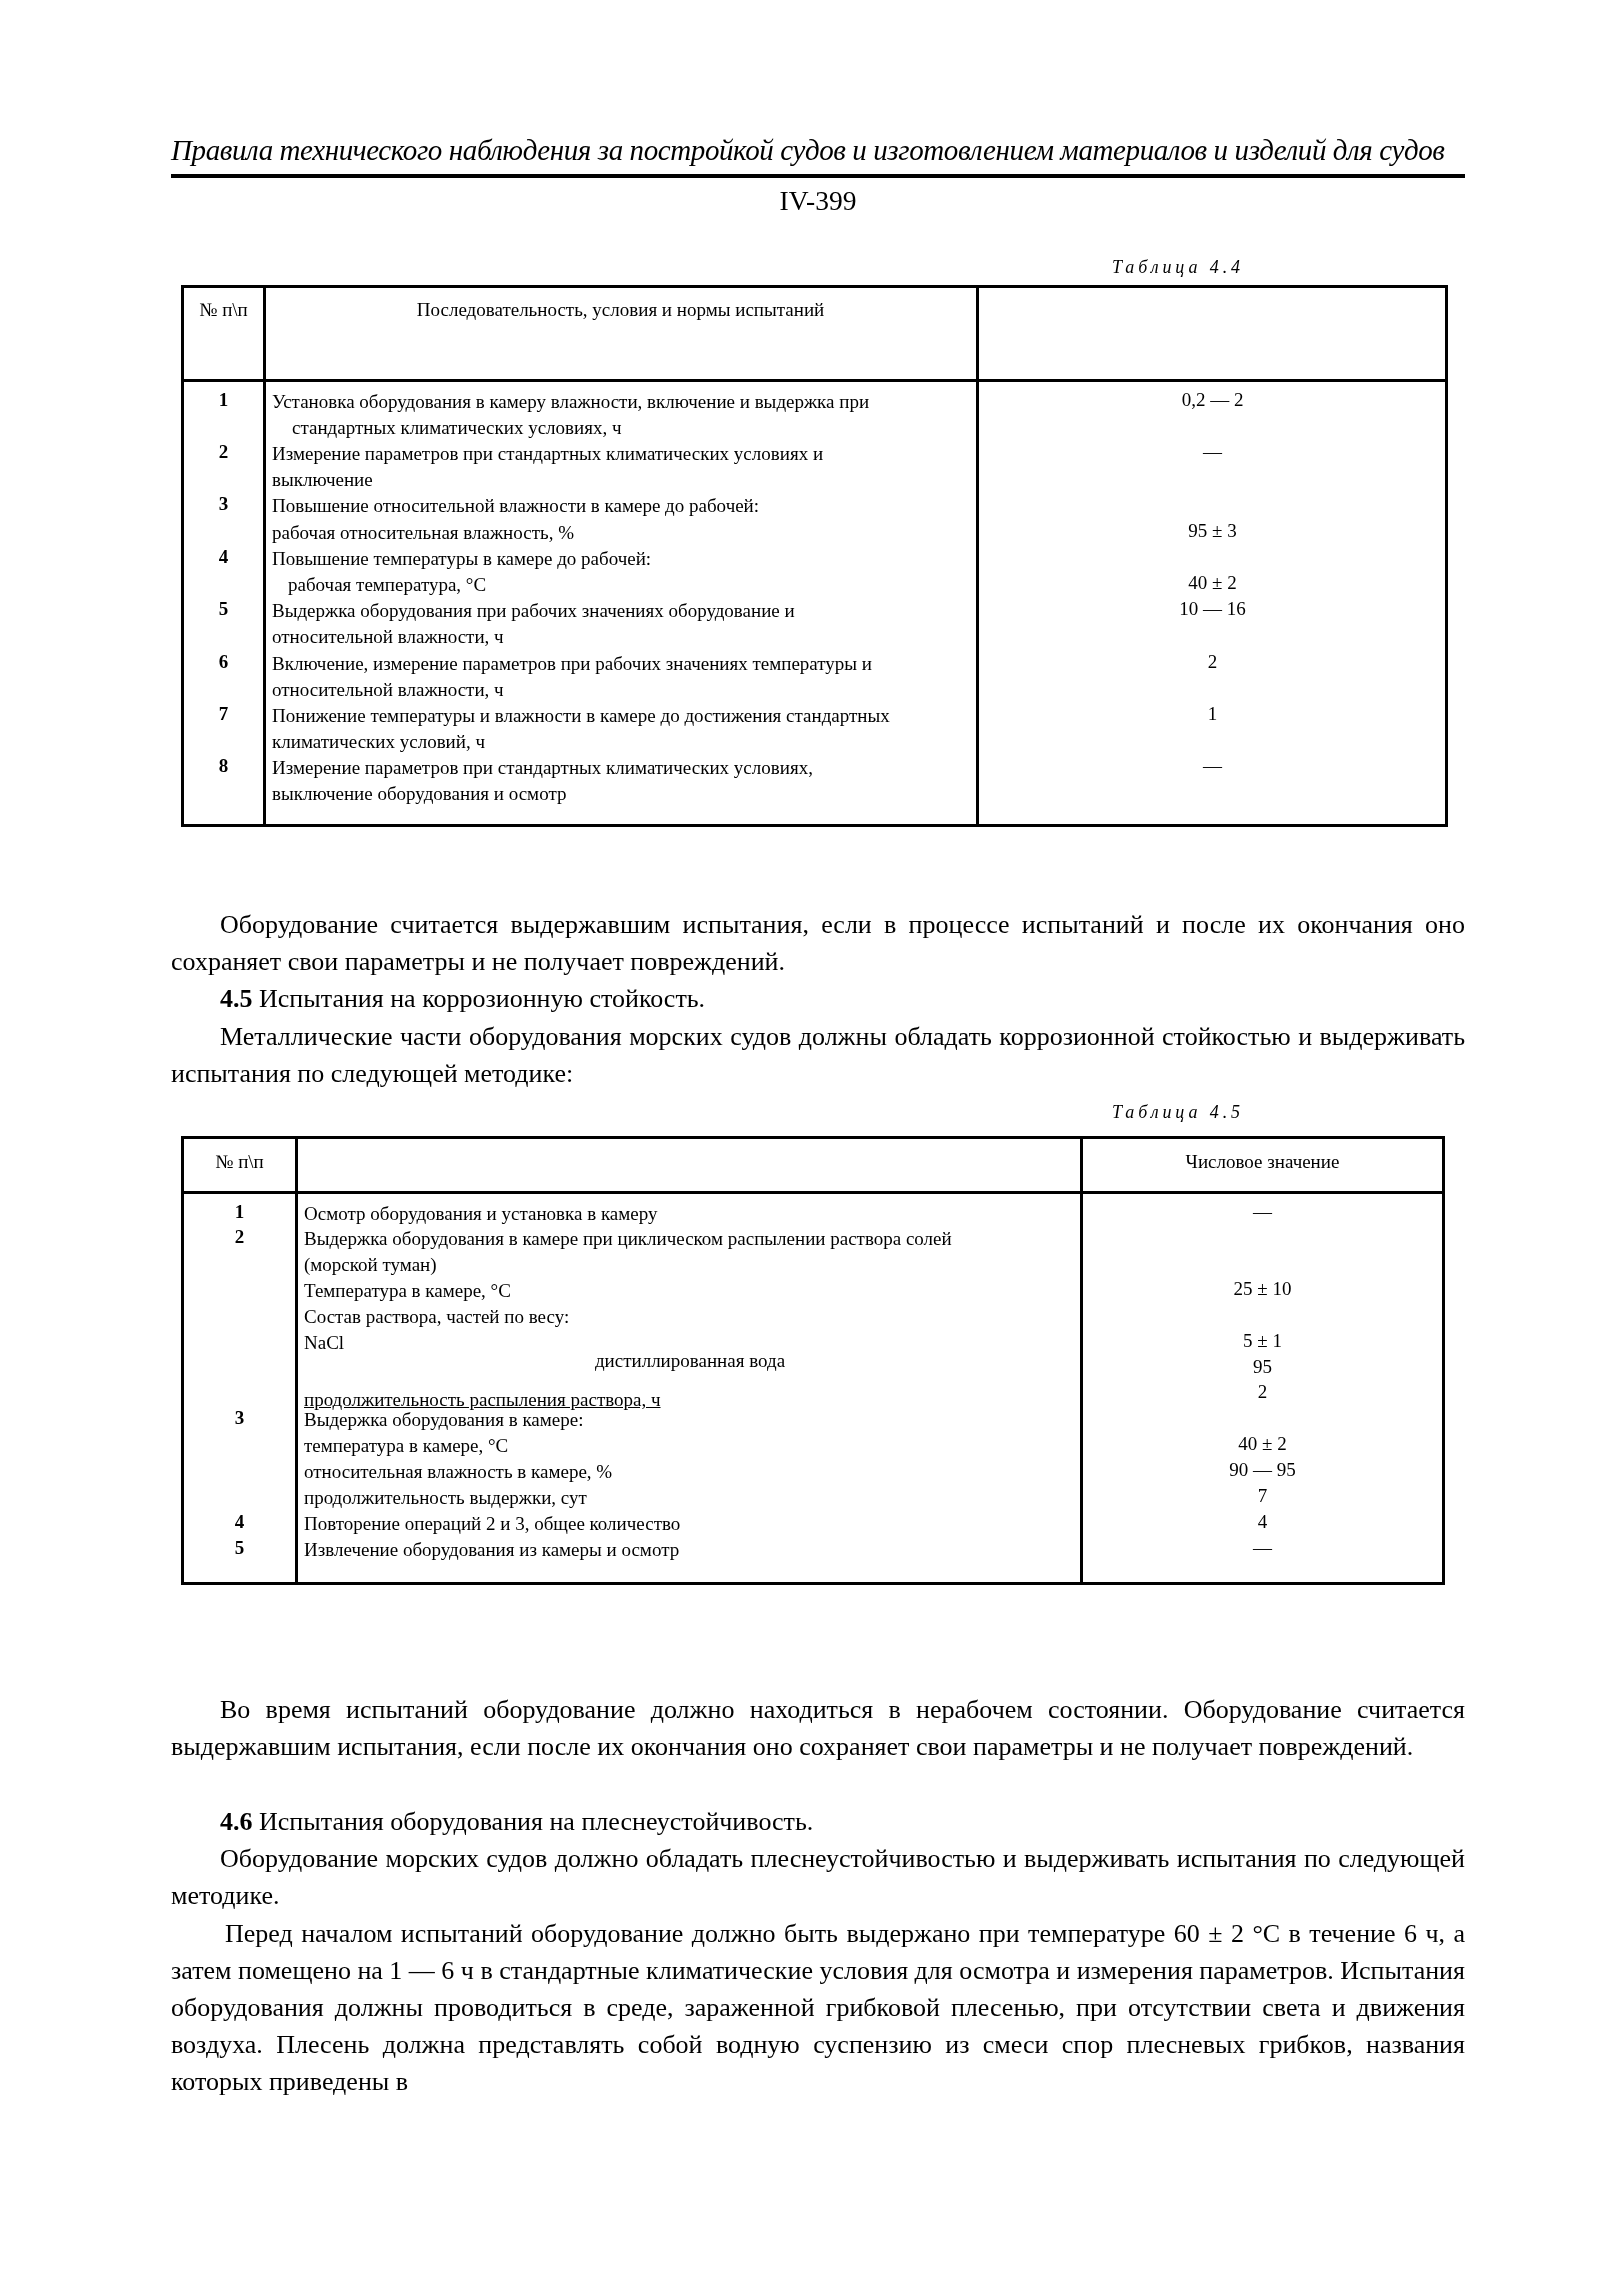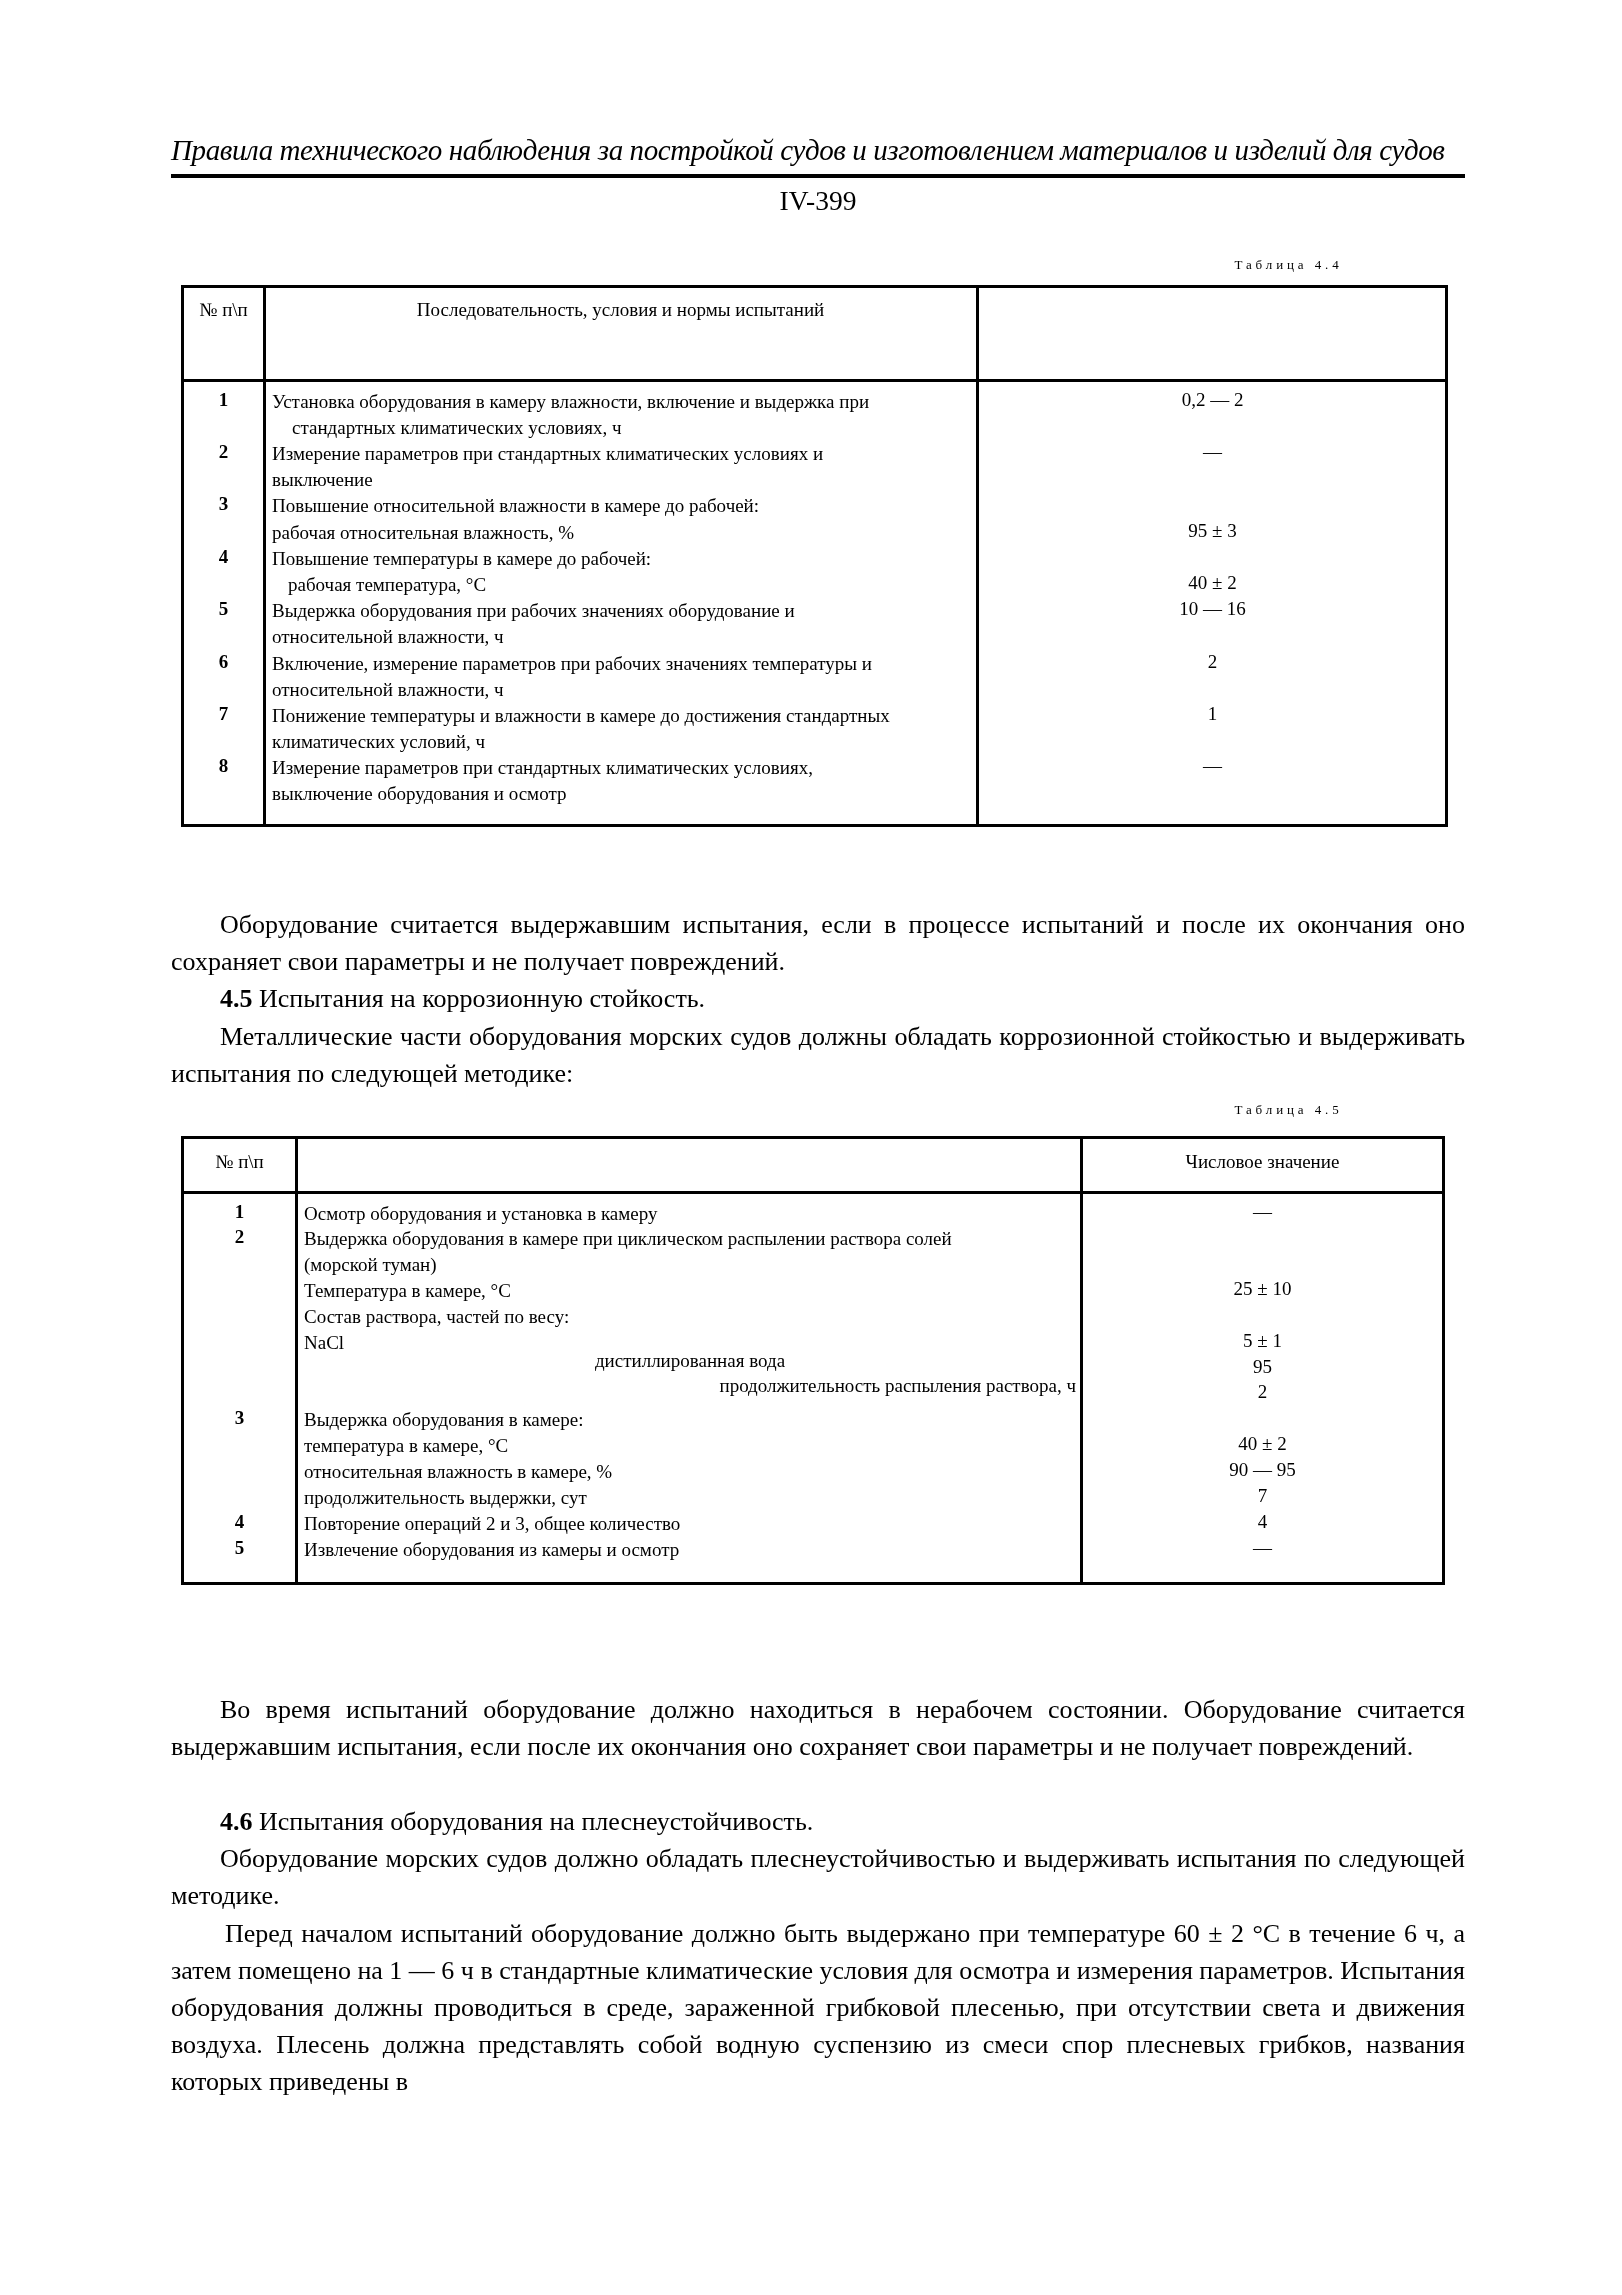--- a/index.html
+++ b/index.html
@@ -7,21 +7,21 @@
          font-family: "Liberation Serif", "DejaVu Serif", serif; color: #000; }
   .abs { position: absolute; }
 
   
   .run-title { left: 171px; top: 134px; width: 1294px; font-style: italic;
                font-size: 29px; white-space: nowrap; letter-spacing: -0.4px;
                text-align: justify; }
   .run-rule { left: 171px; top: 174px; width: 1294px; height: 3.9px; background: #000; }
   .page-num { left: 171px; top: 185px; width: 1294px; text-align: center; font-size: 27.5px; }
 
-  .table-caption { font-size: 13px; letter-spacing: 3.9px; text-align: center; }
+  .table-caption { font-size: 18px; letter-spacing: 3.9px; text-align: left; font-style: italic; }
 
   
   .tbl { border: 3.3px solid #000; box-sizing: border-box; }
   .tbl .hdr { position: absolute; left: 0; right: 0; top: 0; border-bottom: 3.3px solid #000; box-sizing: border-box; }
   .tbl .vline { position: absolute; top: 0; bottom: 0; width: 2.6px; background: #000; }
   .cell-h { position: absolute; font-size: 19px; text-align: center; line-height: 27.5px; }
   .num { position: absolute; font-weight: bold; text-align: center; font-size: 19px; }
   .desc { position: absolute; text-align: justify; font-size: 19px; line-height: 26px; }
   .val { position: absolute; text-align: center; font-size: 19px; }
 
@@ -148,21 +148,21 @@
         <div class="desc" style="left: 120px; width: 772px; top: 191px; text-align: left; white-space: nowrap;">NaCl</div>
         <div class="val" style="left: 899px; width: 359px; top: 191px;">5 ± 1</div>
       </div>
       <div>
         <div class="num" style="left: 0px; width: 111px; top: 217px;"></div>
         <div class="desc" style="left: 120px; width: 772px; top: 209px; text-align: center; white-space: nowrap;">дистиллированная вода</div>
         <div class="val" style="left: 899px; width: 359px; top: 217px;">95</div>
       </div>
       <div>
         <div class="num" style="left: 0px; width: 111px; top: 242px;"></div>
-        <div class="desc" style="left: 120px; width: 772px; top: 234px; text-align: right; white-space: nowrap;">продолжительность распыления раствора, ч</div>
+        <div class="desc" style="left: 120px; width: 772px; top: 248px; text-align: left; white-space: nowrap; text-decoration: underline;">продолжительность распыления раствора, ч</div>
         <div class="val" style="left: 899px; width: 359px; top: 242px;">2</div>
       </div>
       <div>
         <div class="num" style="left: 0px; width: 111px; top: 268px;">3</div>
         <div class="desc" style="left: 120px; width: 772px; top: 268px; text-align: left; white-space: nowrap;">Выдержка оборудования в камере:</div>
         <div class="val" style="left: 899px; width: 359px; top: 268px;"></div>
       </div>
       <div>
         <div class="num" style="left: 0px; width: 111px; top: 294px;"></div>
         <div class="desc" style="left: 120px; width: 772px; top: 294px; text-align: left; white-space: nowrap;">температура в камере, °С</div>

